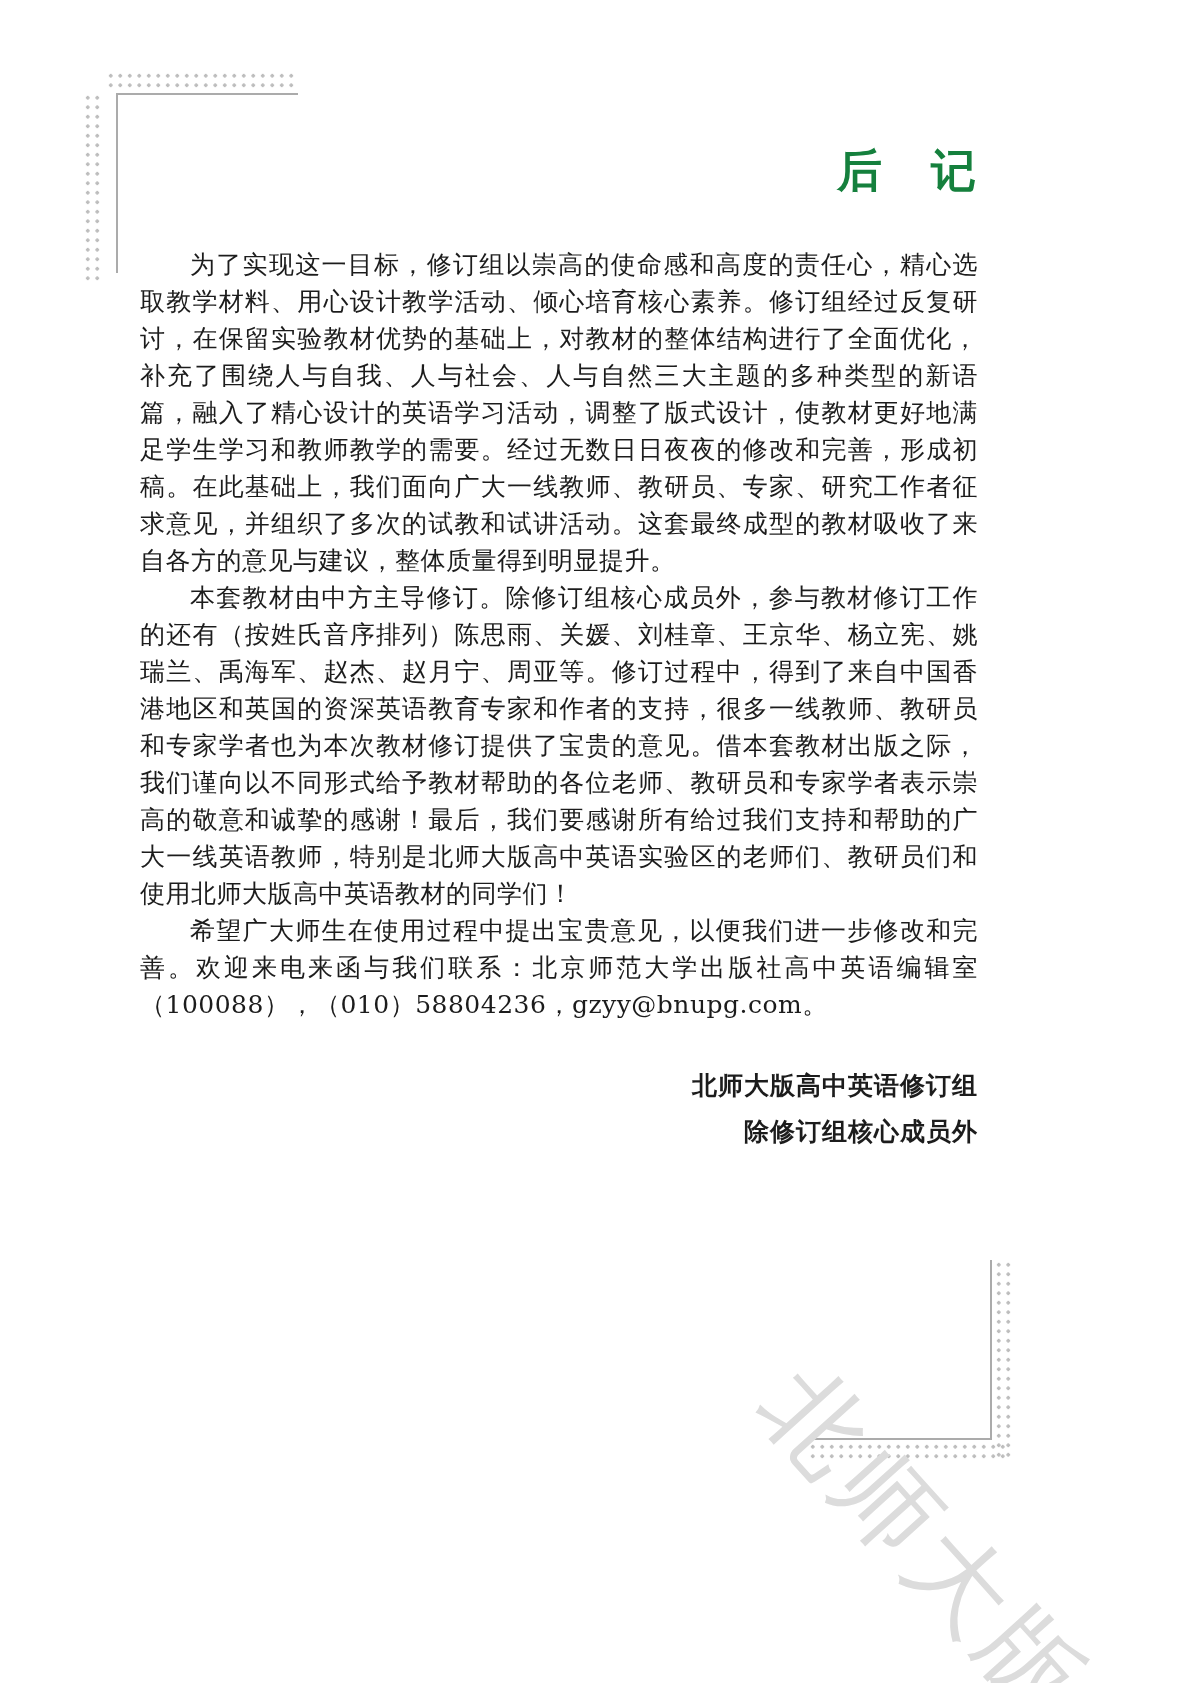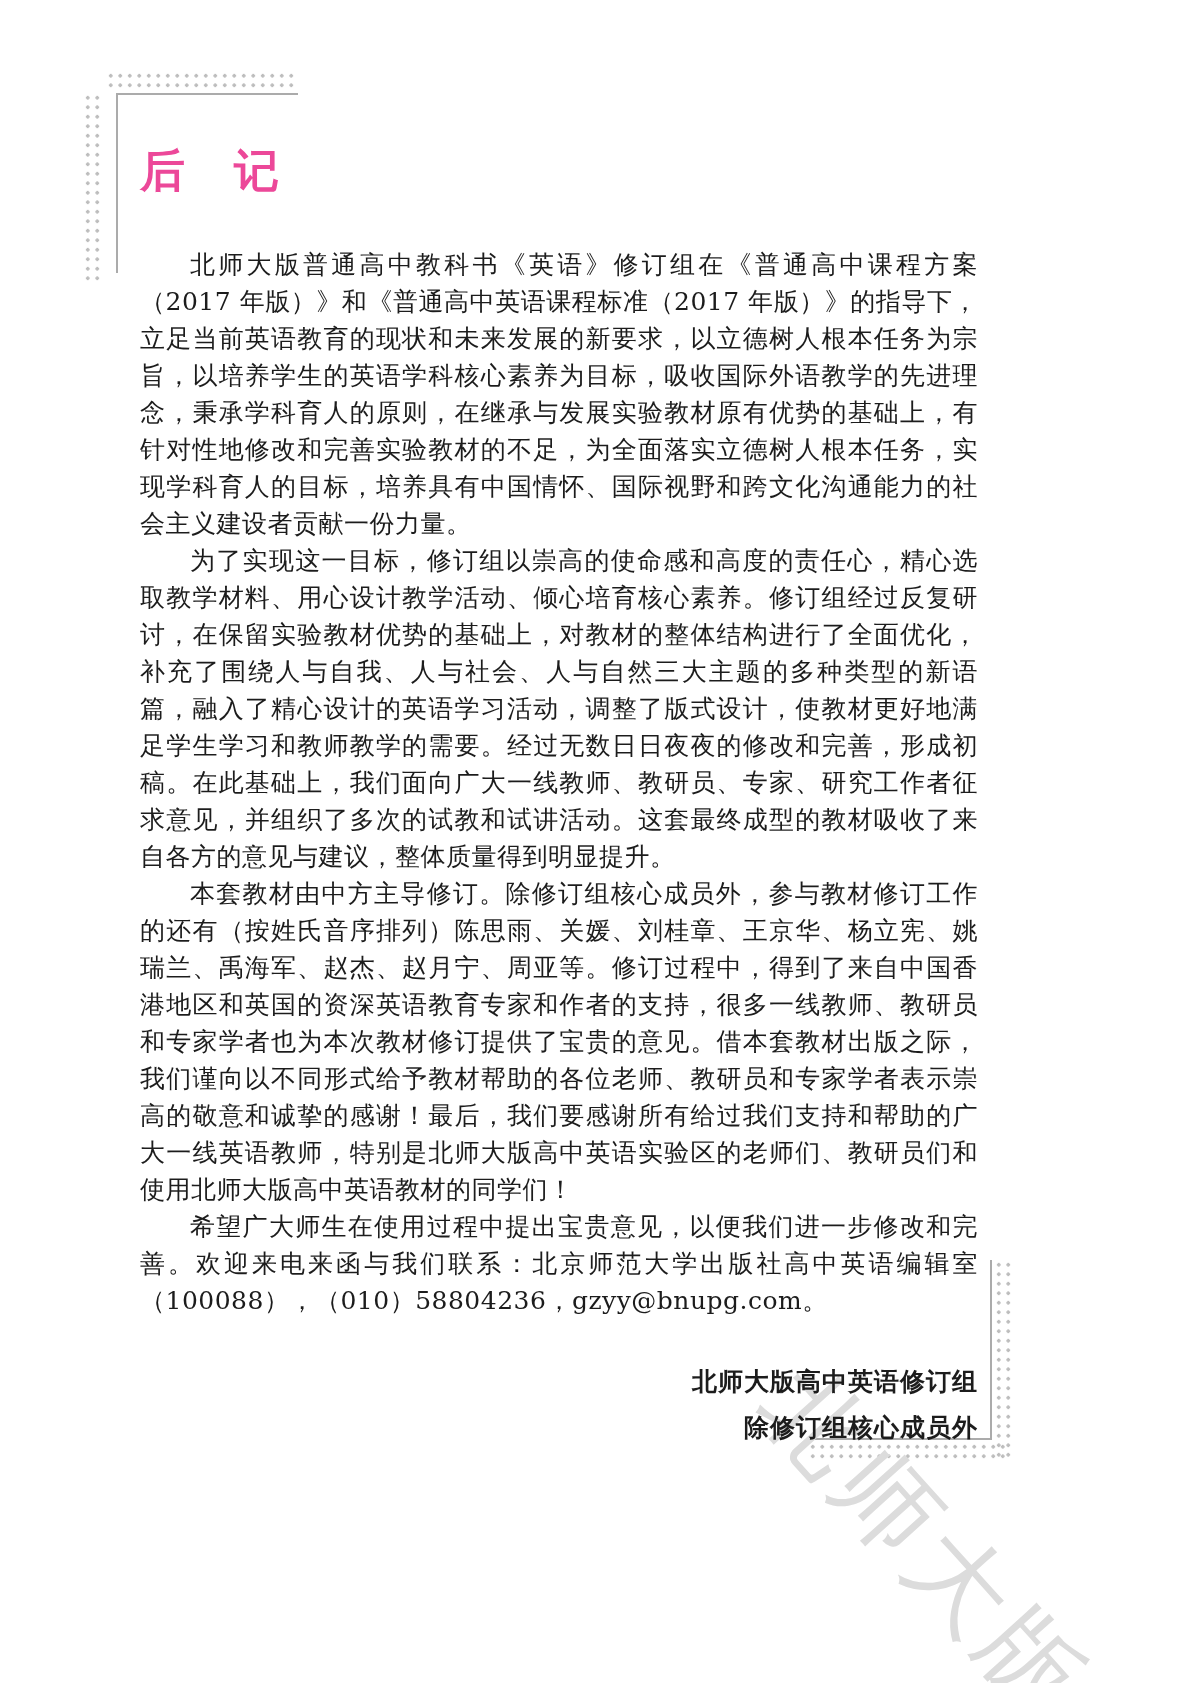--- a/index.html
+++ b/index.html
@@ -42,23 +42,23 @@
     left: 140px;
     top: 146px;
     width: 838px;
   }
   .title {
     margin: 0 0 50px 0;
     font-family: "DejaVu Sans", "Liberation Sans", sans-serif;
     font-weight: bold;
     font-size: 45px;
     line-height: 1.1;
-    text-align: left;
+    text-align: right;
     letter-spacing: 2px;
-    color: #ec4899;
+    color: #15803d;
   }
   .bodytext p {
     margin: 0;
     font-size: 25px;
     line-height: 37px;
     text-align: justify;
     text-justify: inter-character;
     text-indent: 2em;
     letter-spacing: 0.5px;
   }
@@ -100,21 +100,20 @@
   <div class="dots dots-br-v"></div>
   <div class="dots dots-br-h"></div>
   <div class="corner corner-br"></div>
 
   <div class="watermark">北师大版</div>
 
   <div class="content">
     <h1 class="title">后　记</h1>
 
     <div class="bodytext">
-      <p>北师大版普通高中教科书《英语》修订组在《普通高中课程方案（2017 年版）》和《普通高中英语课程标准（2017 年版）》的指导下，立足当前英语教育的现状和未来发展的新要求，以立德树人根本任务为宗旨，以培养学生的英语学科核心素养为目标，吸收国际外语教学的先进理念，秉承学科育人的原则，在继承与发展实验教材原有优势的基础上，有针对性地修改和完善实验教材的不足，为全面落实立德树人根本任务，实现学科育人的目标，培养具有中国情怀、国际视野和跨文化沟通能力的社会主义建设者贡献一份力量。</p>
       <p>为了实现这一目标，修订组以崇高的使命感和高度的责任心，精心选取教学材料、用心设计教学活动、倾心培育核心素养。修订组经过反复研讨，在保留实验教材优势的基础上，对教材的整体结构进行了全面优化，补充了围绕人与自我、人与社会、人与自然三大主题的多种类型的新语篇，融入了精心设计的英语学习活动，调整了版式设计，使教材更好地满足学生学习和教师教学的需要。经过无数日日夜夜的修改和完善，形成初稿。在此基础上，我们面向广大一线教师、教研员、专家、研究工作者征求意见，并组织了多次的试教和试讲活动。这套最终成型的教材吸收了来自各方的意见与建议，整体质量得到明显提升。</p>
       <p>本套教材由中方主导修订。除修订组核心成员外，参与教材修订工作的还有（按姓氏音序排列）陈思雨、关媛、刘桂章、王京华、杨立宪、姚瑞兰、禹海军、赵杰、赵月宁、周亚等。修订过程中，得到了来自中国香港地区和英国的资深英语教育专家和作者的支持，很多一线教师、教研员和专家学者也为本次教材修订提供了宝贵的意见。借本套教材出版之际，我们谨向以不同形式给予教材帮助的各位老师、教研员和专家学者表示崇高的敬意和诚挚的感谢！最后，我们要感谢所有给过我们支持和帮助的广大一线英语教师，特别是北师大版高中英语实验区的老师们、教研员们和使用北师大版高中英语教材的同学们！</p>
       <p>希望广大师生在使用过程中提出宝贵意见，以便我们进一步修改和完善。欢迎来电来函与我们联系：北京师范大学出版社高中英语编辑室（100088），（010）58804236，gzyy@bnupg.com。</p>
     </div>
 
     <div class="signature">
       <p>北师大版高中英语修订组</p>
       <p>除修订组核心成员外</p>
     </div>
   </div>

